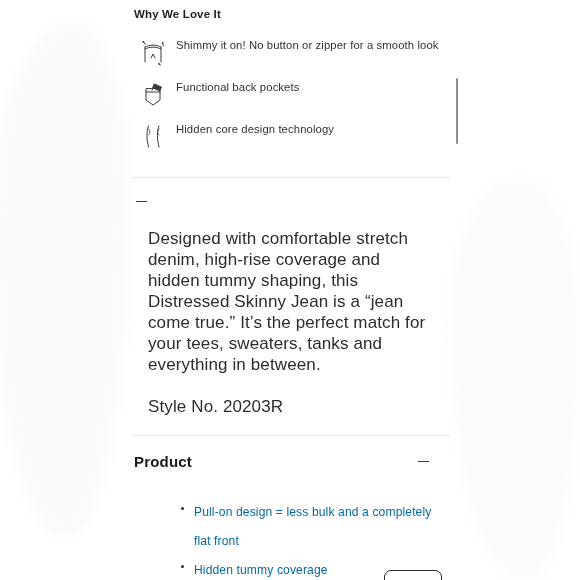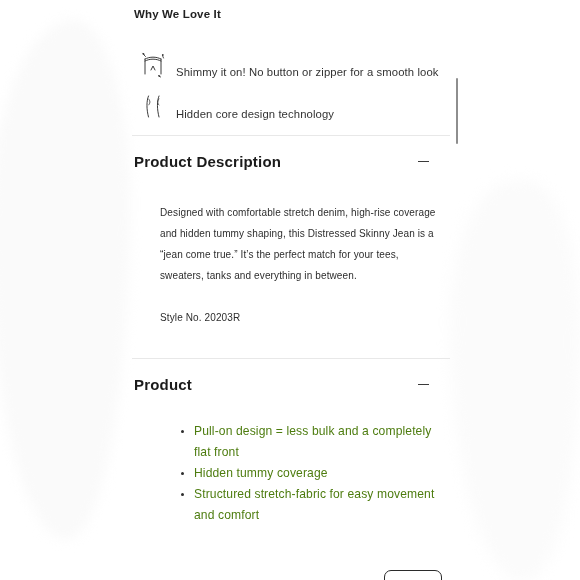--- a/index.html
+++ b/index.html
@@ -66,21 +66,21 @@
     letter-spacing: 0.15px;
     color: #222222;
     margin: 0 0 0 2px;
     line-height: 16px;
   }
   .feature-list {
     margin-top: 16px;
   }
   .feature-row {
     display: flex;
-    align-items: flex-end;
+    align-items: flex-start;
     height: 42px;
   }
   .feature-icon {
     width: 44px;
     min-width: 44px;
     display: flex;
     align-items: center;
     justify-content: center;
   }
   .feature-icon svg {
@@ -123,45 +123,45 @@
     top: 7px;
     width: 11px;
     height: 1.4px;
     background: #3a3a3a;
   }
 
   .section-body {
     padding: 14px 0 18px 16px;
   }
   .para {
-    font-size: 10px;
+    font-size: 17px;
     line-height: 21px;
     color: #2d2d2d;
-    margin: 12px;
+    margin: 0;
     letter-spacing: 0.12px;
     max-width: 282px;
   }
   .para.style-no {
     margin-top: 21px;
   }
 
   
   .details-body {
     padding: 22px 0 0 0;
   }
   ul.details-list {
     margin: 0;
     padding: 0 0 0 49px;
     list-style: none;
   }
   ul.details-list li {
     position: relative;
     font-size: 12.1px;
-    line-height: 21px;
-    color: #4d7c0f;
+    line-height: 29px;
+    color: #0369a1;
     letter-spacing: 0.12px;
     padding-left: 13px;
     margin-bottom: 0px;
     max-width: 258px;
   }
   ul.details-list li::before {
     content: "";
     position: absolute;
     left: 0;
     top: 9px;
@@ -228,20 +228,31 @@
             <path d="M22.5 5.5 L23.5 8" stroke-width="0.9"></path>
             <path d="M18.5 25.5 L20.5 27" stroke-width="0.9"></path>
             <circle cx="22.8" cy="5" r="0.9" fill="#3b3b3b" stroke="none"></circle>
             <circle cx="19.4" cy="26.2" r="0.9" fill="#3b3b3b" stroke="none"></circle>
             <circle cx="3.4" cy="3.8" r="0.9" fill="#3b3b3b" stroke="none"></circle>
           </svg>
         </span>
         <span class="feature-text">Shimmy it on! No button or zipper for a smooth look</span>
       </div>
 
+      <div class="feature-row">
+        <span class="feature-icon">
+          <svg width="28" height="30" viewBox="0 0 28 30" fill="none" stroke="#3b3b3b" stroke-width="1" stroke-linecap="round" stroke-linejoin="round">
+            <path d="M6 9 L6 20 L13 25 L20 20 L20 9 Z"></path>
+            <path d="M6 12 L20 12"></path>
+            <path d="M14.5 4 L21.5 7.2 L19.8 11 L13 7.8 Z" fill="#3b3b3b" stroke="#3b3b3b"></path>
+            <path d="M13.2 7.6 L12 10.4" stroke-width="0.9"></path>
+          </svg>
+        </span>
+        <span class="feature-text">Functional back pockets</span>
+      </div>
 
       <div class="feature-row">
         <span class="feature-icon">
           <svg width="28" height="30" viewBox="0 0 28 30" fill="none" stroke="#3b3b3b" stroke-width="1" stroke-linecap="round" stroke-linejoin="round">
             <path d="M8.5 4 C6.4 9, 6.4 17, 8.5 25"></path>
             <path d="M19 4 C16.9 9, 16.9 17, 19 25"></path>
             <path d="M8.6 7 C10.4 8.6, 10.4 11.4, 8.6 13" stroke-width="0.85"></path>
             <path d="M19 7 C17.2 8.6, 17.2 11.4, 19 13" stroke-width="0.85"></path>
           </svg>
         </span>
@@ -249,21 +260,20 @@
       </div>
 
     </div>
     <div class="wwl-bottom-gap"></div>
   </section>
 
   <div class="divider"></div>
 
   <section class="section">
     <div class="section-head">
-      <span class="section-title">Product Description</span>
       <span class="toggle-icon"></span>
     </div>
     <div class="section-body">
       <p class="para">Designed with comfortable stretch denim, high-rise coverage and hidden tummy shaping, this Distressed Skinny Jean is a “jean come true.” It’s the perfect match for your tees, sweaters, tanks and everything in between.</p>
       <p class="para style-no">Style No. 20203R</p>
     </div>
   </section>
 
   <div class="divider"></div>
 

